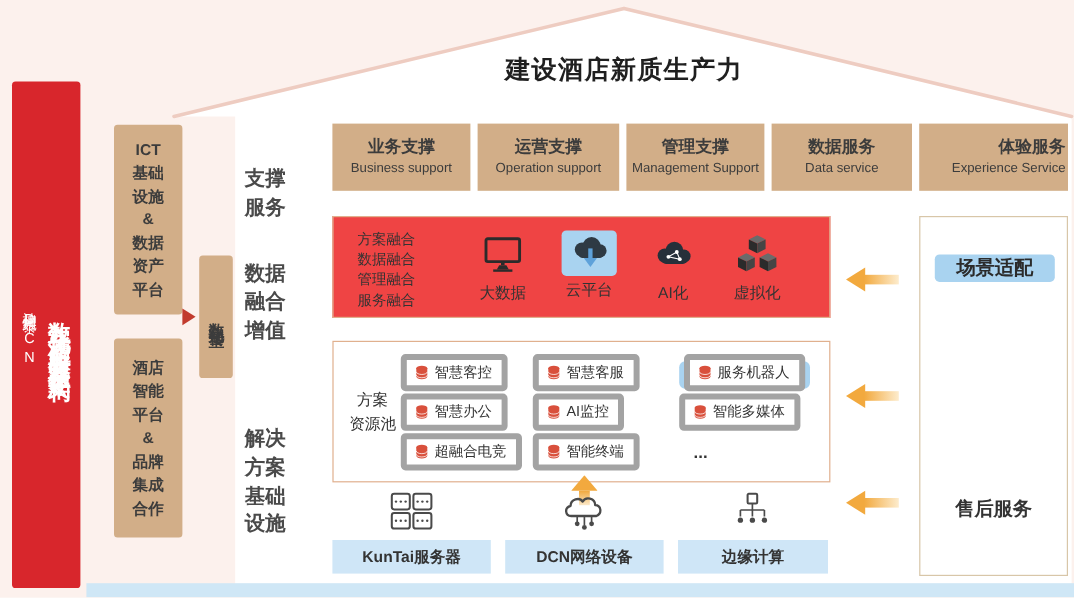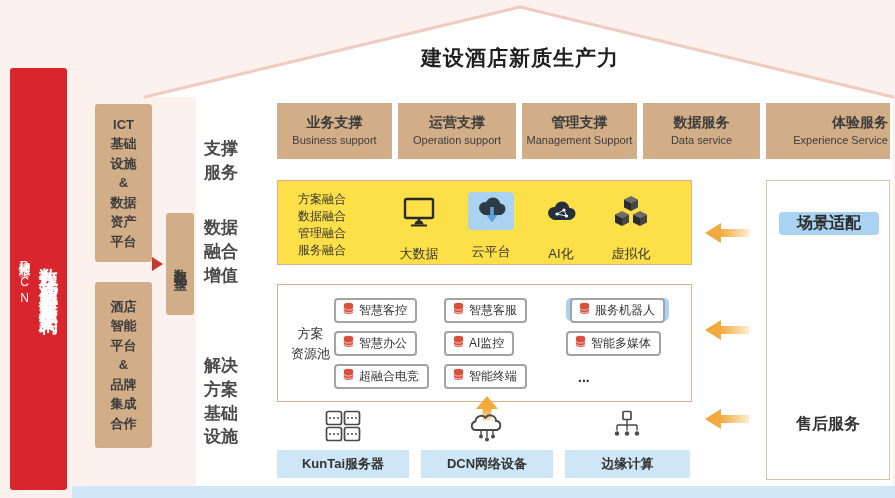--- a/index.html
+++ b/index.html
@@ -37,43 +37,43 @@
 
   .sup-box { position:absolute; top:103px; height:56px; background:#d2ae88; color:#3c3c3c;
              display:flex; flex-direction:column; align-items:center; justify-content:center;
              text-align:center; padding:2px; }
   .sup-zh { font-size:14px; font-weight:700; }
   .sup-en { font-size:11px; margin-top:2px; line-height:1.2; }
   .sup0 { left:277px; width:115px; } .sup1 { left:398px; width:118px; } .sup2 { left:522px; width:115px; }
   .sup3 { left:643px; width:117px; } .sup4 { left:766px; width:124px;align-items:flex-end; }
 
   .fusion-box { position:absolute; left:277px; top:180px; width:415px; height:85px;
-                border:1px solid #e0b08e; background:#fde047; }
+                border:1px solid #e0b08e; background:#ef4444; }
   .fusion-list { position:absolute; left:20px; top:10px; font-size:12px; line-height:1.42; white-space:pre-line; color:#333; }
-  .icon-group { position:absolute; top:11px; width:64px; display:flex; flex-direction:column; align-items:center; gap:13px; }
+  .icon-group { position:absolute; top:11px; width:64px; display:flex; flex-direction:column; align-items:center; gap:3px; }
   .ig0 { left:109px; } .ig1 { left:181px; } .ig2 { left:251px; } .ig3 { left:321px; }
   .icon-holder { height:40px; display:flex; align-items:center; justify-content:center; }
   .hl-sq { width:46px; height:38px; background:#a9d3f0; border-radius:4px; display:flex; align-items:center; justify-content:center; }
   .icon-label { font-size:13px; color:#333; }
 
   .right-panel { position:absolute; left:766px; top:180px; width:124px; height:300px; background:#fff;
                  border:1px solid #d8c6a8; }
   .rp-hl { position:absolute; left:12px; top:31px; width:100px; height:23px; background:#a9d3f0;
            border-radius:4px; display:flex; align-items:center; justify-content:center;
            font-size:16px; font-weight:600; color:#2b2b2b; }
   .rp-item { position:absolute; left:0; width:100%; text-align:center; font-size:16px; font-weight:600; color:#333; }
   .rp1 { top:97px; } .rp2 { top:165px; } .rp3 { top:233px; }
 
   .infra-box { position:absolute; left:277px; top:284px; width:415px; height:118px;
                border:1px solid #e0b08e; background:#fff; }
   .pool-label { position:absolute; left:13px; top:50%; transform:translateY(-50%); font-size:13px;
                 color:#333; text-align:center; line-height:1.5; white-space:pre-line; }
   .pill-grid { position:absolute; left:56px; top:9px; width:352px; display:grid;
                grid-template-columns:110px 122px 112px; grid-auto-rows:33px; align-items:center; }
-  .pill { display:inline-flex; align-items:flex-start; gap:5px; border:2px solid #a3a3a3; border-radius:4px;
+  .pill { display:inline-flex; align-items:center; gap:5px; border:5px solid #a3a3a3; border-radius:4px;
           background:#fff; padding:2px 8px 2px 7px; font-size:12px; color:#333; width:max-content; }
   .pill-hl-wrap { background:#a9d3f0; border-radius:5px; padding:3px 4px; width:max-content; }
   .dots-cell { font-size:14px; font-weight:700; padding-left:12px; color:#333; }
 
   .up-arrow { position:absolute; left:476px; top:396px; }
   .larrow { position:absolute; }
   .la0 { left:704px; top:222px; } .la1 { left:704px; top:319px; } .la2 { left:704px; top:408px; }
 
   .hw-icon { position:absolute; top:410px; }
   .hwi0 { left:325px; } .hwi1 { left:467px; } .hwi2 { left:610px; }

